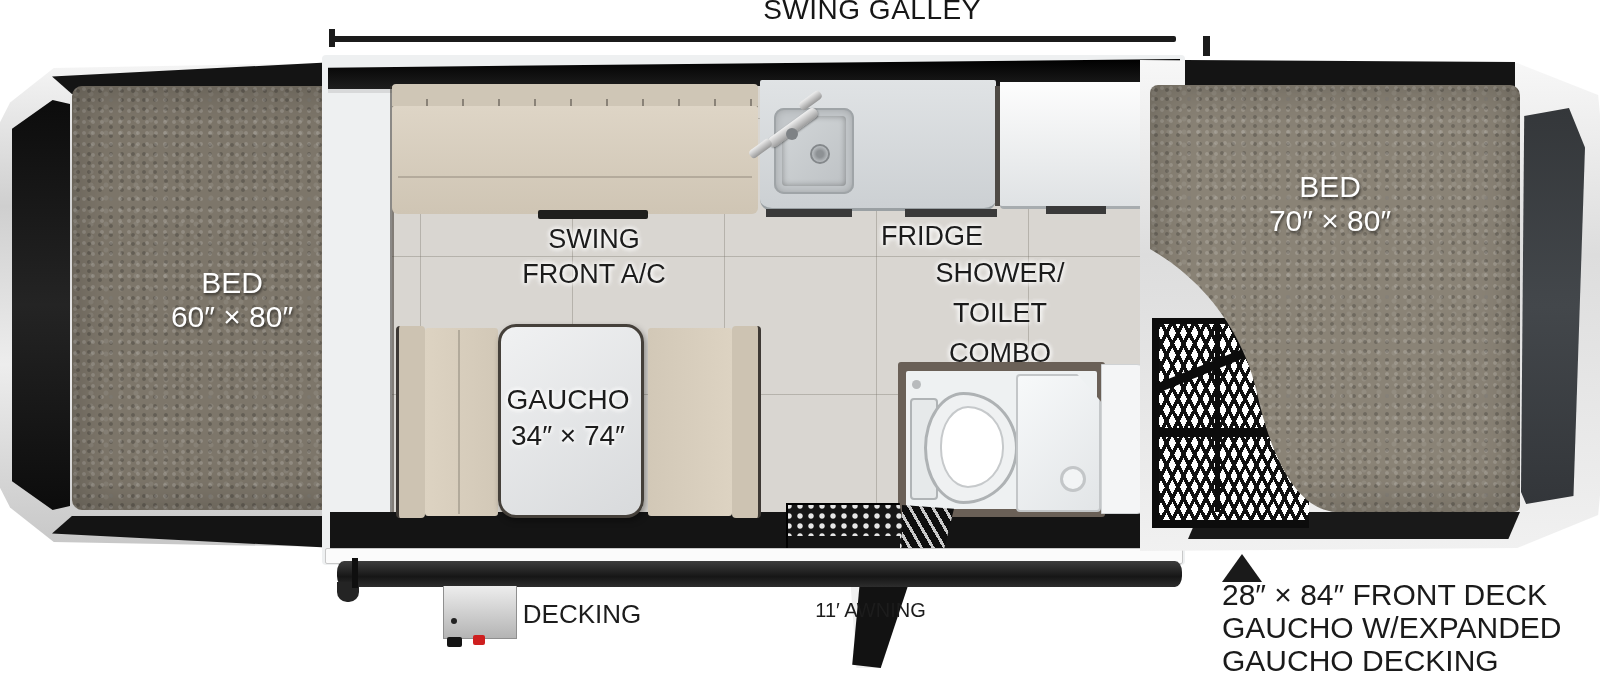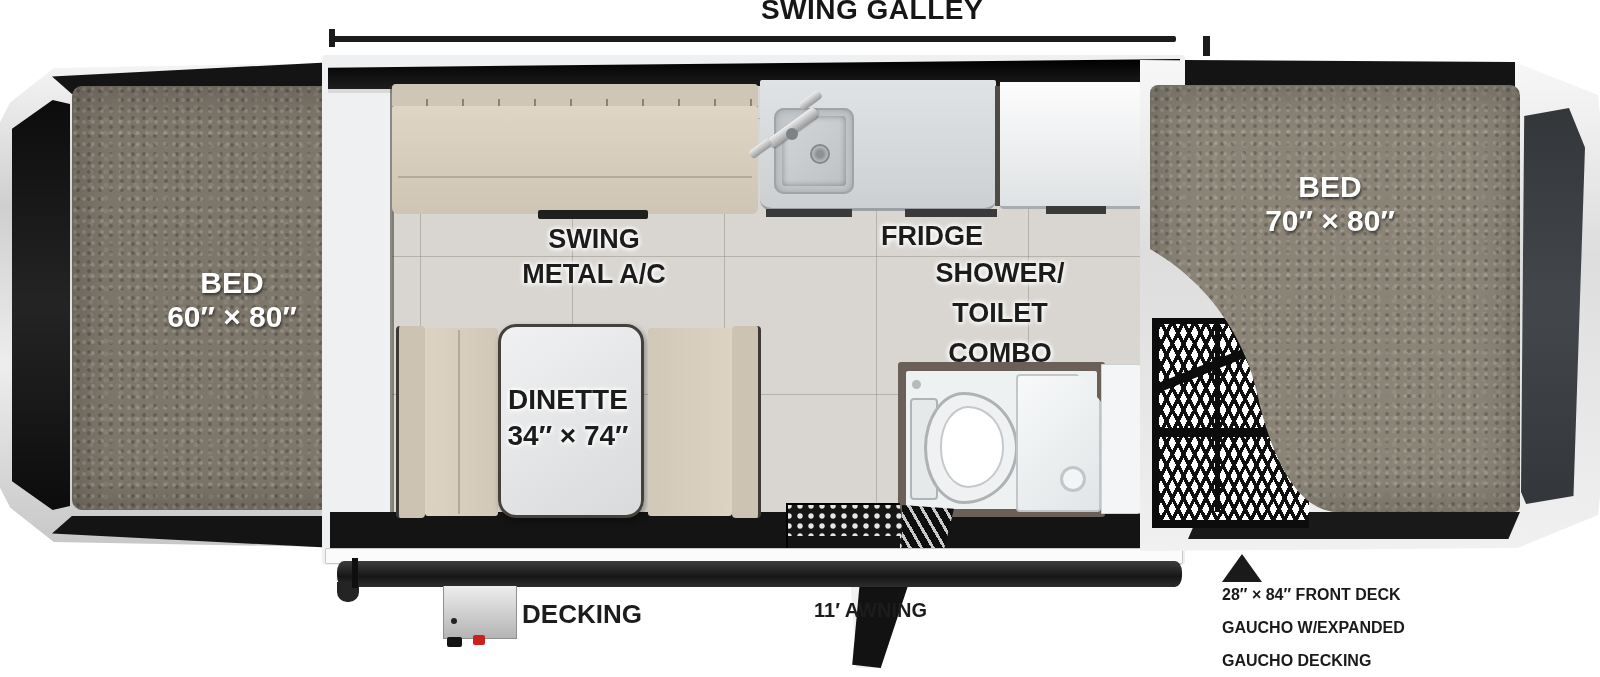--- a/index.html
+++ b/index.html
@@ -1,17 +1,17 @@
 <!DOCTYPE html>
 <html><head>
 <meta charset="utf-8">
 <style>
   html,body{margin:0;padding:0;background:#ffffff;}
   .canvas{position:relative;width:1600px;height:677px;background:#ffffff;overflow:hidden;
-          font-family:"Liberation Sans",sans-serif;font-weight:700;}
+          font-family:"Liberation Sans",sans-serif;font-weight:400;}
   .abs{position:absolute;}
 
   
   .lbl{color:#1c1c1c;text-align:center;
        text-shadow:0 0 5px #fff,0 0 5px #fff,0 1px 6px rgba(255,255,255,.9);}
   .bed-lbl{color:#ffffff;text-align:center;
        text-shadow:1px 2px 3px rgba(0,0,0,.6);}
   .title{left:712px;top:-6px;width:320px;font-size:28px;letter-spacing:.5px;color:#161616;text-align:center;}
 
   
@@ -167,21 +167,21 @@
   .mesh-bar-v{left:1215px;top:322px;width:5px;height:190px;background:#0c0c0c;}
   .mesh-bar-d{left:1150px;top:352px;width:172px;height:9px;background:#0c0c0c;transform:rotate(-22deg);}
   .mat-right{left:1150px;top:85px;width:370px;height:427px;background-color:#8a8376;
       border-radius:8px 10px 6px 8px;
       clip-path:path('M0 0 L370 0 L370 427 L185 427 C141 423 118 358 107 308 C97 262 66 202 0 164 L0 0 Z');}
   .mat-lbl-right{left:1230px;top:170px;width:200px;font-size:30px;line-height:34px;}
 
   
   .deck-arrow{left:1222px;top:554px;width:0;height:0;
       border-left:20px solid transparent;border-right:20px solid transparent;border-bottom:28px solid #1a1a1a;}
-  .deck-text{left:1222px;top:578px;width:340px;font-size:16px;line-height:33px;color:#1a1a1a;text-align:left;}
+  .deck-text{left:1222px;top:578px;width:340px;font-size:30px;line-height:33px;color:#1a1a1a;text-align:left;}
 </style>
 </head>
 <body>
 
 <div class="canvas">
 
   <div class="abs title">SWING GALLEY</div>
 
   <div class="abs rail"></div>
   <div class="abs rail-tick-l"></div>
@@ -203,21 +203,21 @@
   <div class="abs floor"></div>
   <div class="abs wall-left"></div>
   <div class="abs body-bottom-band"></div>
 
   <div class="abs gaucho-back"></div>
   <div class="abs gaucho-main"></div>
   <div class="abs gaucho-seam"></div>
   <div class="abs ac-vent"></div>
   <div class="abs under-lbl lbl">
     <div>SWING</div>
-    <div>METAL A/C</div>
+    <div>FRONT A/C</div>
   </div>
 
   <div class="abs counter"></div>
   <div class="abs counter-hw1"></div>
   <div class="abs counter-hw2"></div>
   <div class="abs sink"></div>
   <div class="abs sink-basin"></div>
   <div class="abs sink-drain"></div>
   <div class="abs faucet-bar"></div>
   <div class="abs faucet-h1"></div>
@@ -233,21 +233,21 @@
   </div>
   <div class="abs fridge-lbl lbl">FRIDGE</div>
 
   <div class="abs din-back-l"></div>
   <div class="abs din-seat-l"></div>
   <div class="abs din-seam-l"></div>
   <div class="abs din-table"></div>
   <div class="abs din-seat-r"></div>
   <div class="abs din-back-r"></div>
   <div class="abs dinette-lbl lbl">
-    <div>DINETTE</div>
+    <div>GAUCHO</div>
     <div>34″ × 74″</div>
   </div>
 
   <div class="abs shower-unit"></div>
   <div class="abs shower-floor"></div>
   <div class="abs shower-dot"></div>
   <div class="abs toilet-tank"></div>
   <div class="abs toilet-bowl"></div>
   <div class="abs toilet-inner"></div>
   <div class="abs shower-pan"></div>

